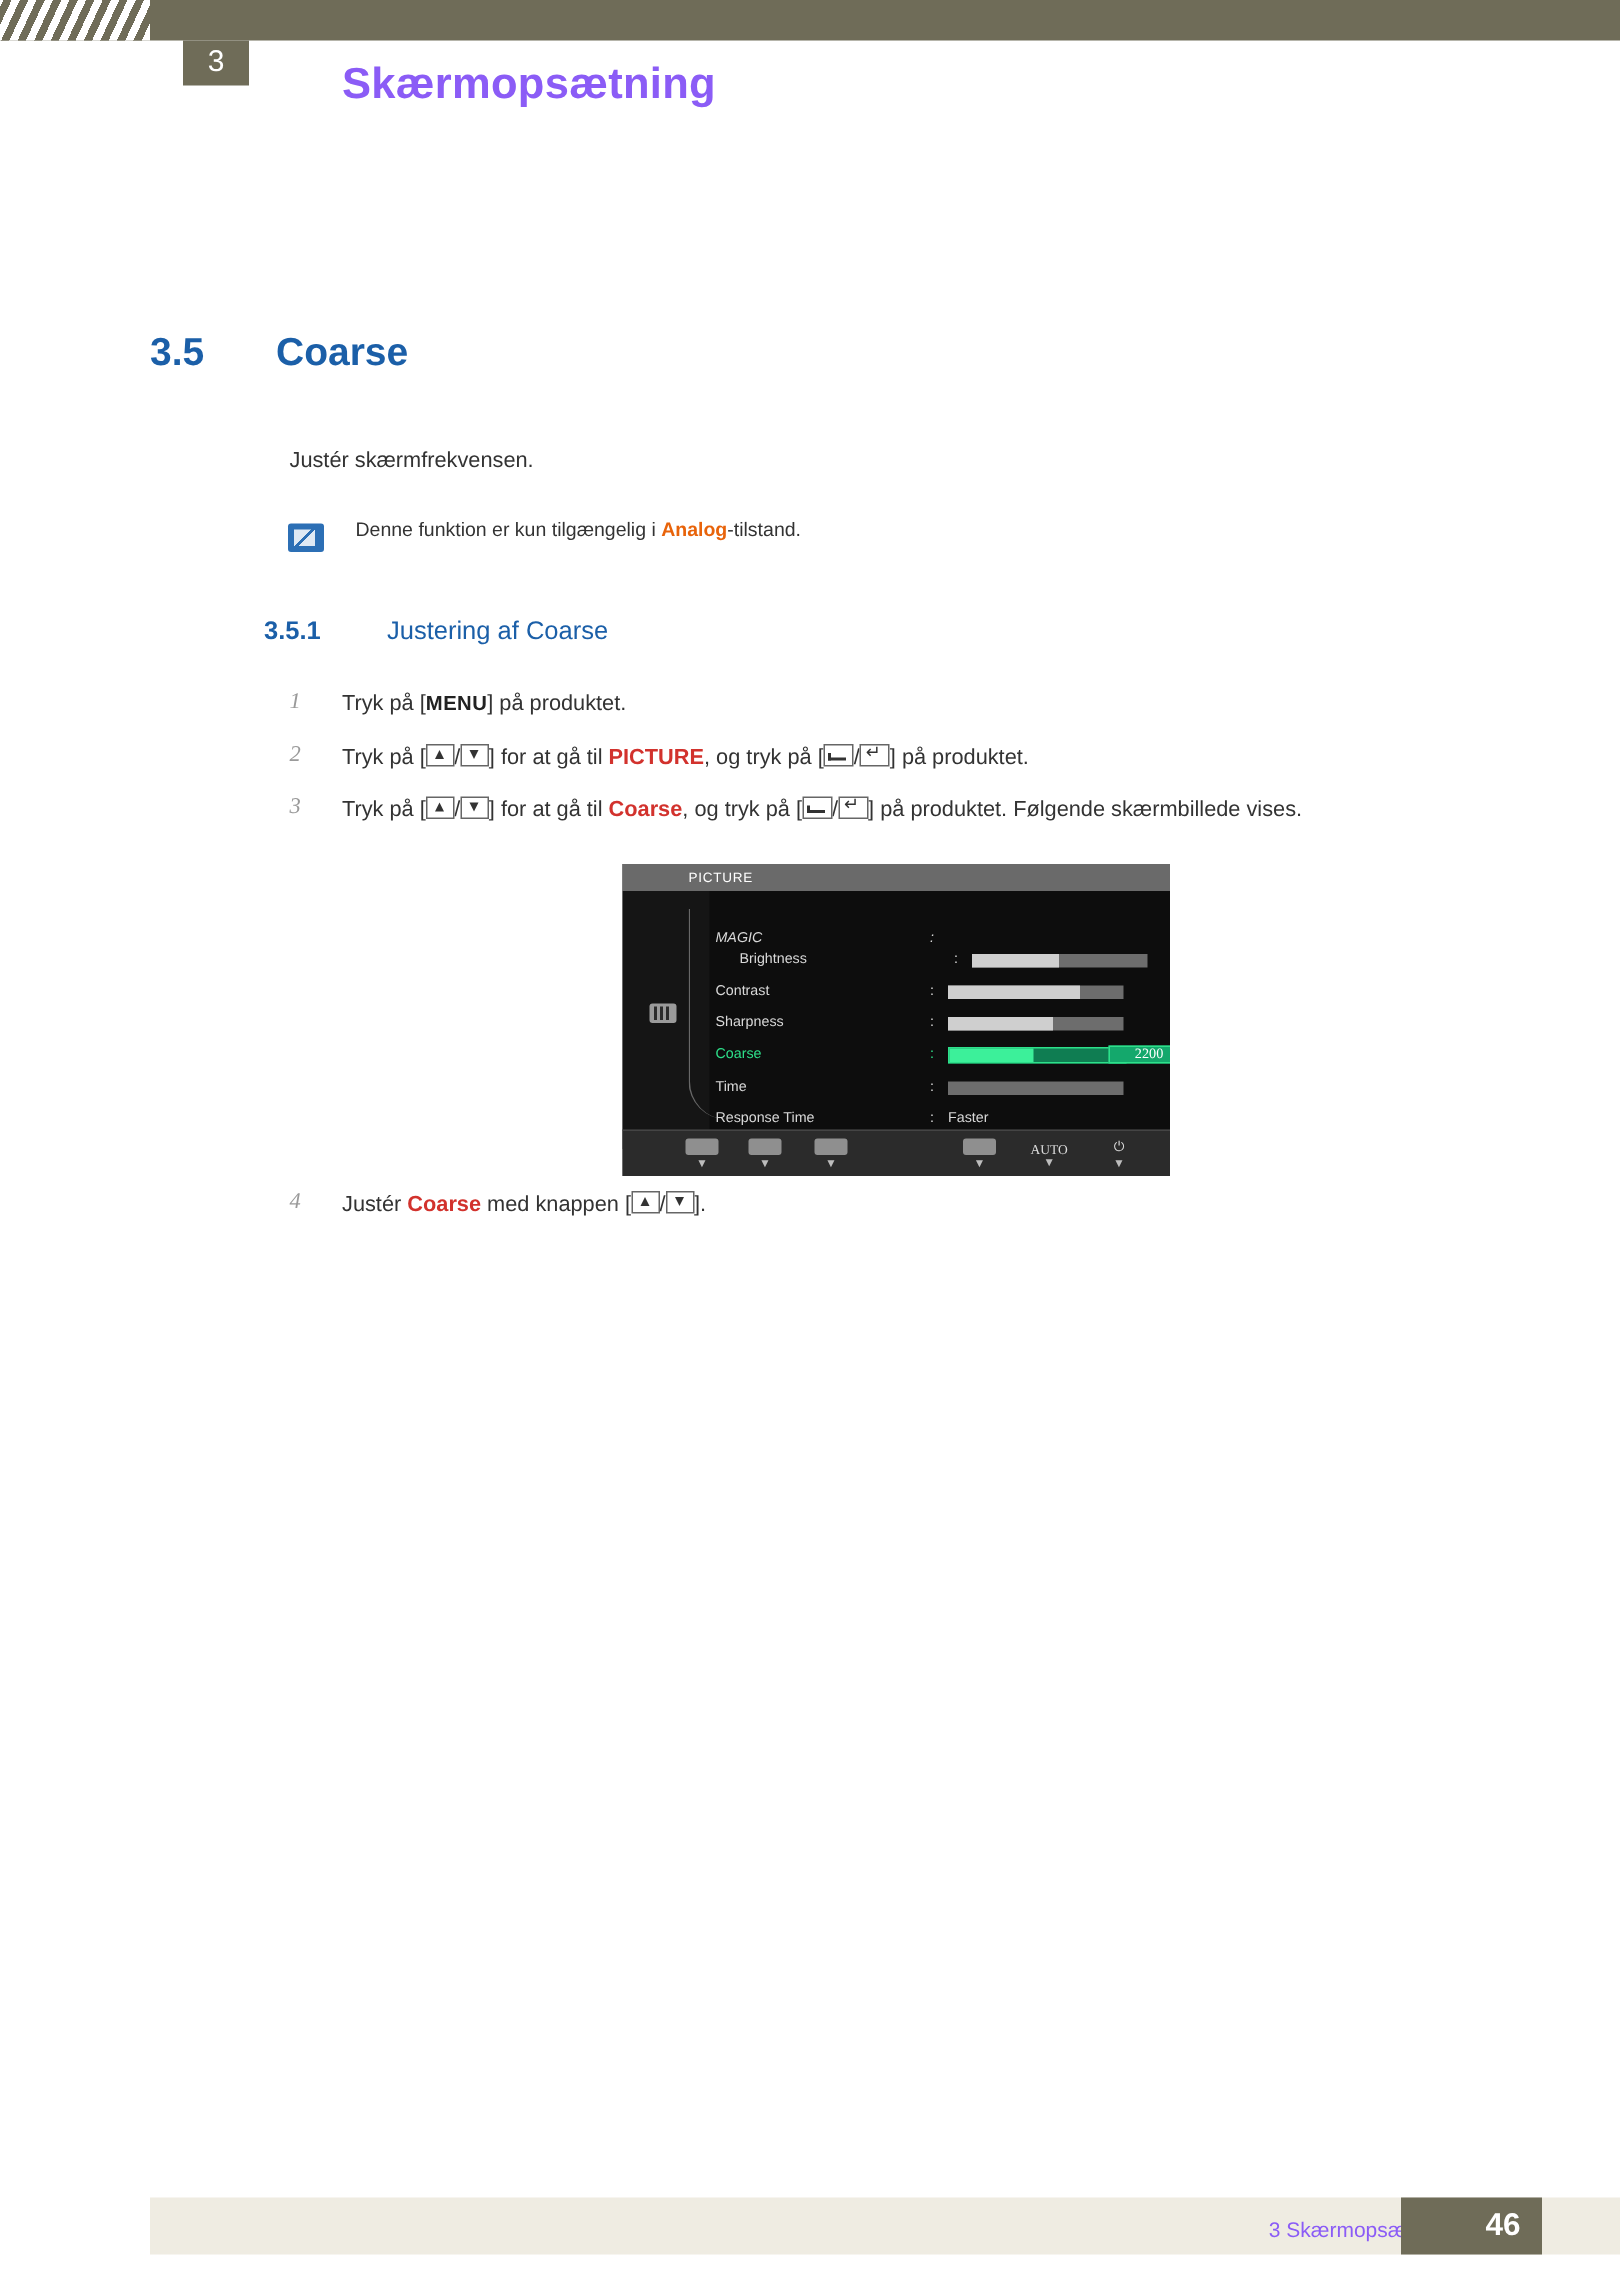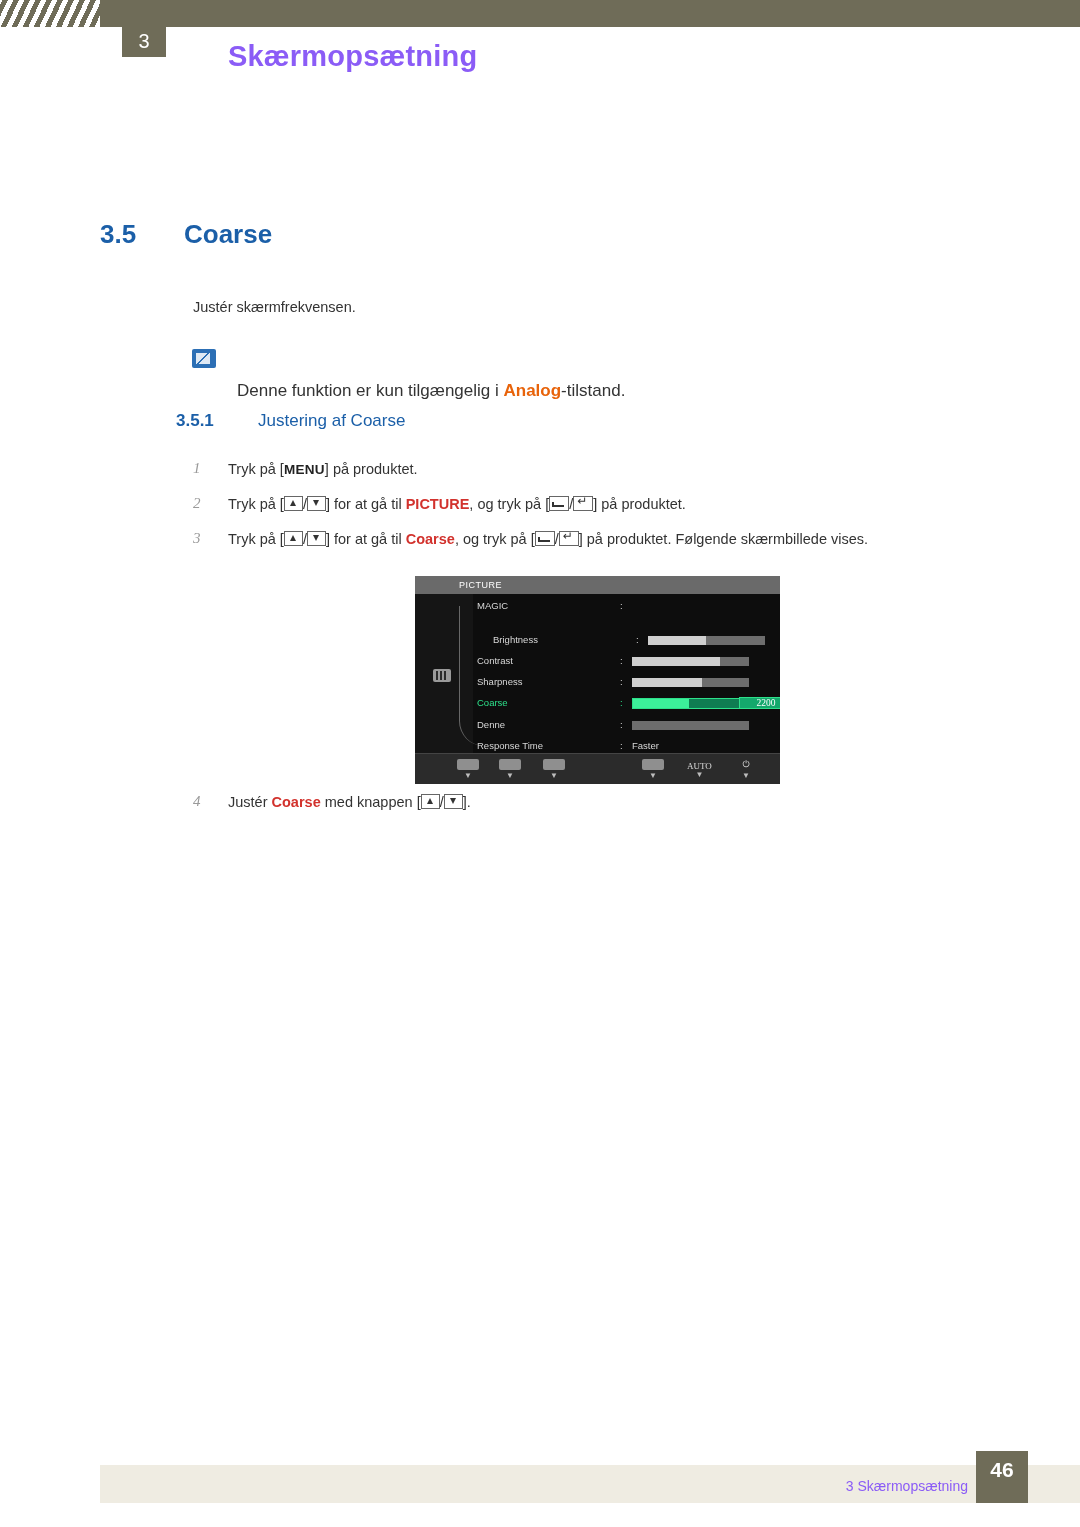--- a/index.html
+++ b/index.html
@@ -97,23 +97,22 @@
     position: absolute;
     left: 4px; top: 4px;
     width: 14px; height: 11px;
     background: linear-gradient(135deg, #ffffff 0 45%, #2c6fb5 45% 55%, #ffffff 55% 100%);
     opacity: .85;
   }
   .note-text {
     position: absolute;
     left: 237px;
     top: 345px;
-    font-size: 17px;
+    font-size: 13px;
     color: #333333;
-    margin-top: 36px;
   }
   .kw-orange { color: #e8630a; font-weight: bold; }
 
   
   .sub-num {
     position: absolute;
     left: 176px;
     top: 411px;
     font-size: 17px;
     color: #1b5fa8;
@@ -367,27 +366,28 @@
     right: 112px;
     bottom: 33px;
     font-size: 14px;
     color: #8b5cf6;
   }
   .page-badge {
     position: absolute;
     right: 52px;
     bottom: 24px;
     width: 52px;
-    height: 52px;
+    height: 38px;
     background: #6f6c58;
     color: #ffffff;
     font-size: 21px;
     font-weight: bold;
     text-align: center;
     line-height: 38px;
+    padding-left: 42px;
   }
 </style>
 </head>
 <body>
 
 <div class="header-band"></div>
 <div class="header-hatch"></div>
 <div class="header-chapter-badge">3</div>
 <div class="header-title">Skærmopsætning</div>
 
@@ -429,21 +429,21 @@
   <span>på produktet. Følgende skærmbillede vises.</span>
 </div>
 
 <div class="osd">
   <div class="osd-titlebar"></div>
   <div class="osd-title">PICTURE</div>
   <div class="osd-leftcol"></div>
   <div class="osd-icon"></div>
   <div class="osd-curve"></div>
 
-  <div class="osd-row" style="top:24px;">
+  <div class="osd-row" style="top:44px;font-style:italic;">
     <span class="osd-label">MAGIC</span>
     <span class="osd-colon">:</span>
   </div>
 
   <div class="osd-row" style="top:58px;margin-left:16px;">
     <span class="osd-label">Brightness</span>
     <span class="osd-colon">:</span>
     <span class="osd-track">
         <span class="osd-fill" style="width:58px;"></span>
       </span>
@@ -471,21 +471,21 @@
   <div class="osd-row selected" style="top:121px;">
     <span class="osd-label">Coarse</span>
     <span class="osd-colon">:</span>
     <span class="osd-track">
         <span class="osd-fill" style="width:56px;"></span>
       </span>
     <span class="osd-val">2200</span>
   </div>
 
   <div class="osd-row" style="top:143px;">
-    <span class="osd-label">Denne</span>
+    <span class="osd-label">Time</span>
     <span class="osd-colon">:</span>
     <span class="osd-track">
         <span class="osd-fill" style="width:0px;"></span>
       </span>
     <span class="osd-val">0</span>
   </div>
 
   <div class="osd-row" style="top:164px;">
     <span class="osd-label">Response Time</span>
     <span class="osd-colon">:</span>

